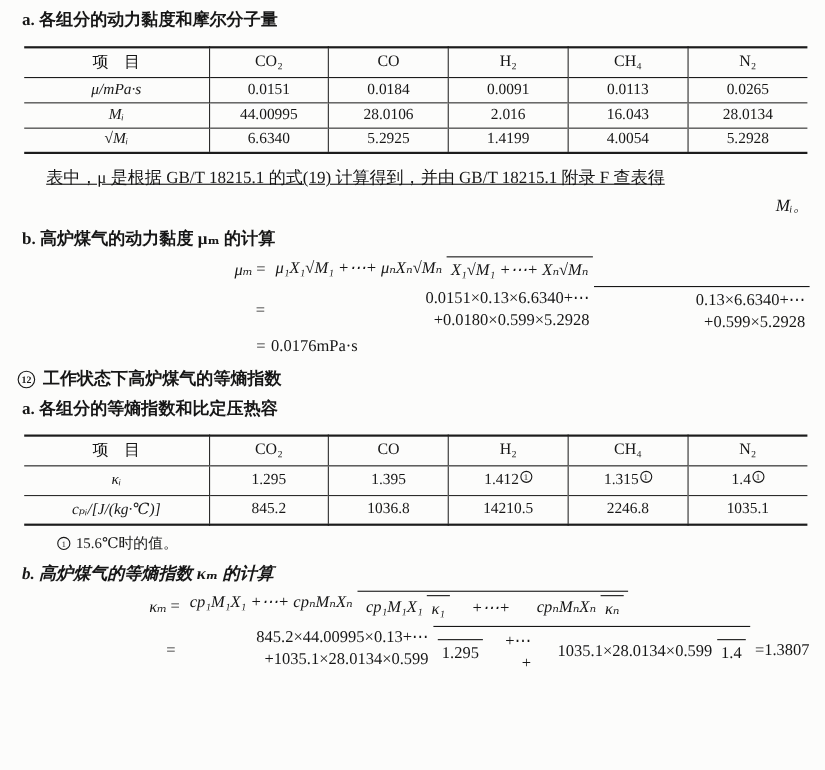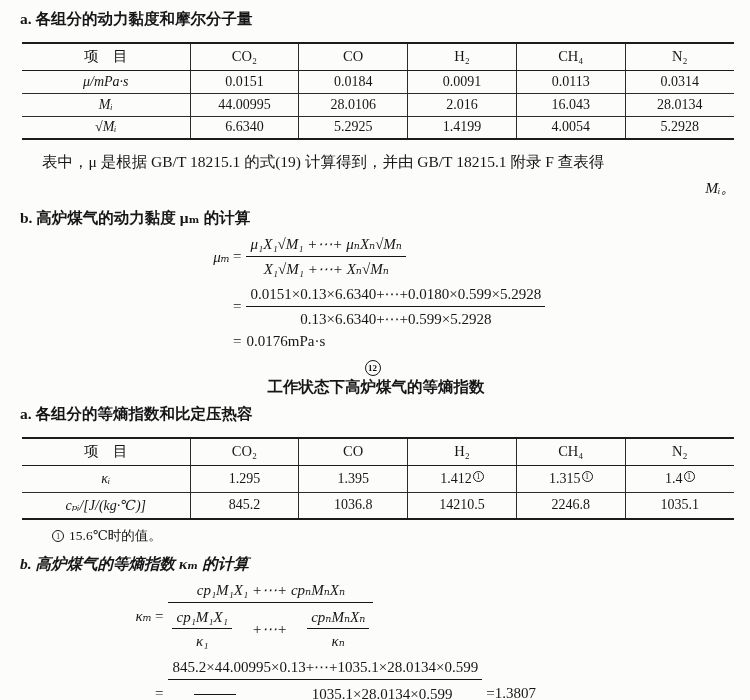--- a/index.html
+++ b/index.html
@@ -15,21 +15,21 @@
 
   
   .hd {
     font-weight: bold;
     font-size: 15.5px;
     line-height: 22px;
     margin: 0 0 0 6px;
   }
   .hd-a1 { margin-top: 2px; }
   .hd-b1 { margin-top: 6px; }
-  .hd-sec { margin-left: 2px; margin-top: 10px; display: flex; align-items: center; flex-direction: column; }
+  .hd-sec { margin-left: 2px; margin-top: 10px; display: flex; align-items: center; }
   .hd-a2 { margin-top: 5px; }
   .hd-b2 { margin-top: 8px; font-style: italic; }
 
   .circle-num {
     display: inline-flex; align-items: center; justify-content: center;
     width: 16px; height: 16px;
     border: 1.3px solid #161616; border-radius: 50%;
     font-size: 9px; font-weight: bold;
     margin-right: 7px; flex: 0 0 auto;
   }
@@ -58,30 +58,30 @@
   tbody tr + tr td { border-top: 1px solid #2c2c2c; }
   th + th, td + td { border-left: 1px solid #2c2c2c; }
   .ital { font-style: italic; }
 
   
   .para {
     font-size: 15.5px;
     line-height: 26px;
     margin: 9px 0 0 2px;
   }
-  .para .ln1 { display: block; padding-left: 26px; }
+  .para .ln1 { display: block; padding-left: 26px; text-decoration: underline; }
   .para .ln2 { display: block; font-style: italic; text-align: right; }
 
   
   .formula { font-size: 15px; margin-top: 4px; }
   .eqrow { display: flex; align-items: center; margin: 3px 0; }
   .lhs { display: inline-block; width: 30px; text-align: right; }
   .eqsign { padding: 0 5px 0 3px; }
   .math { font-style: italic; }
-  .frac { display: inline-flex; flex-direction: column; align-items: stretch; text-align: center; }
+  .frac { display: inline-flex; flex-direction: row; align-items: stretch; text-align: right; }
   .frac > .num { padding: 1px 4px 2px; line-height: 20px; }
   .frac > .den { border-top: 1.4px solid #161616; padding: 2px 4px 1px; line-height: 20px; }
   .den-inline { display: inline-flex; align-items: center; justify-content: center; gap: 20px; padding-top: 1px; }
   .den-inline .frac > .num { padding-bottom: 1px; }
   .result-tail { padding-left: 4px; }
 
   
   .footnote {
     font-size: 13.5px;
     margin: 7px 0 0 38px;
@@ -131,21 +131,21 @@
         <th>N₂</th>
       </tr>
     </thead>
     <tbody>
       <tr>
         <td class="ital">μ/mPa·s</td>
         <td>0.0151</td>
         <td>0.0184</td>
         <td>0.0091</td>
         <td>0.0113</td>
-        <td>0.0314</td>
+        <td>0.0265</td>
       </tr>
       <tr>
         <td class="ital">Mᵢ</td>
         <td>44.00995</td>
         <td>28.0106</td>
         <td>2.016</td>
         <td>16.043</td>
         <td>28.0134</td>
       </tr>
       <tr>

